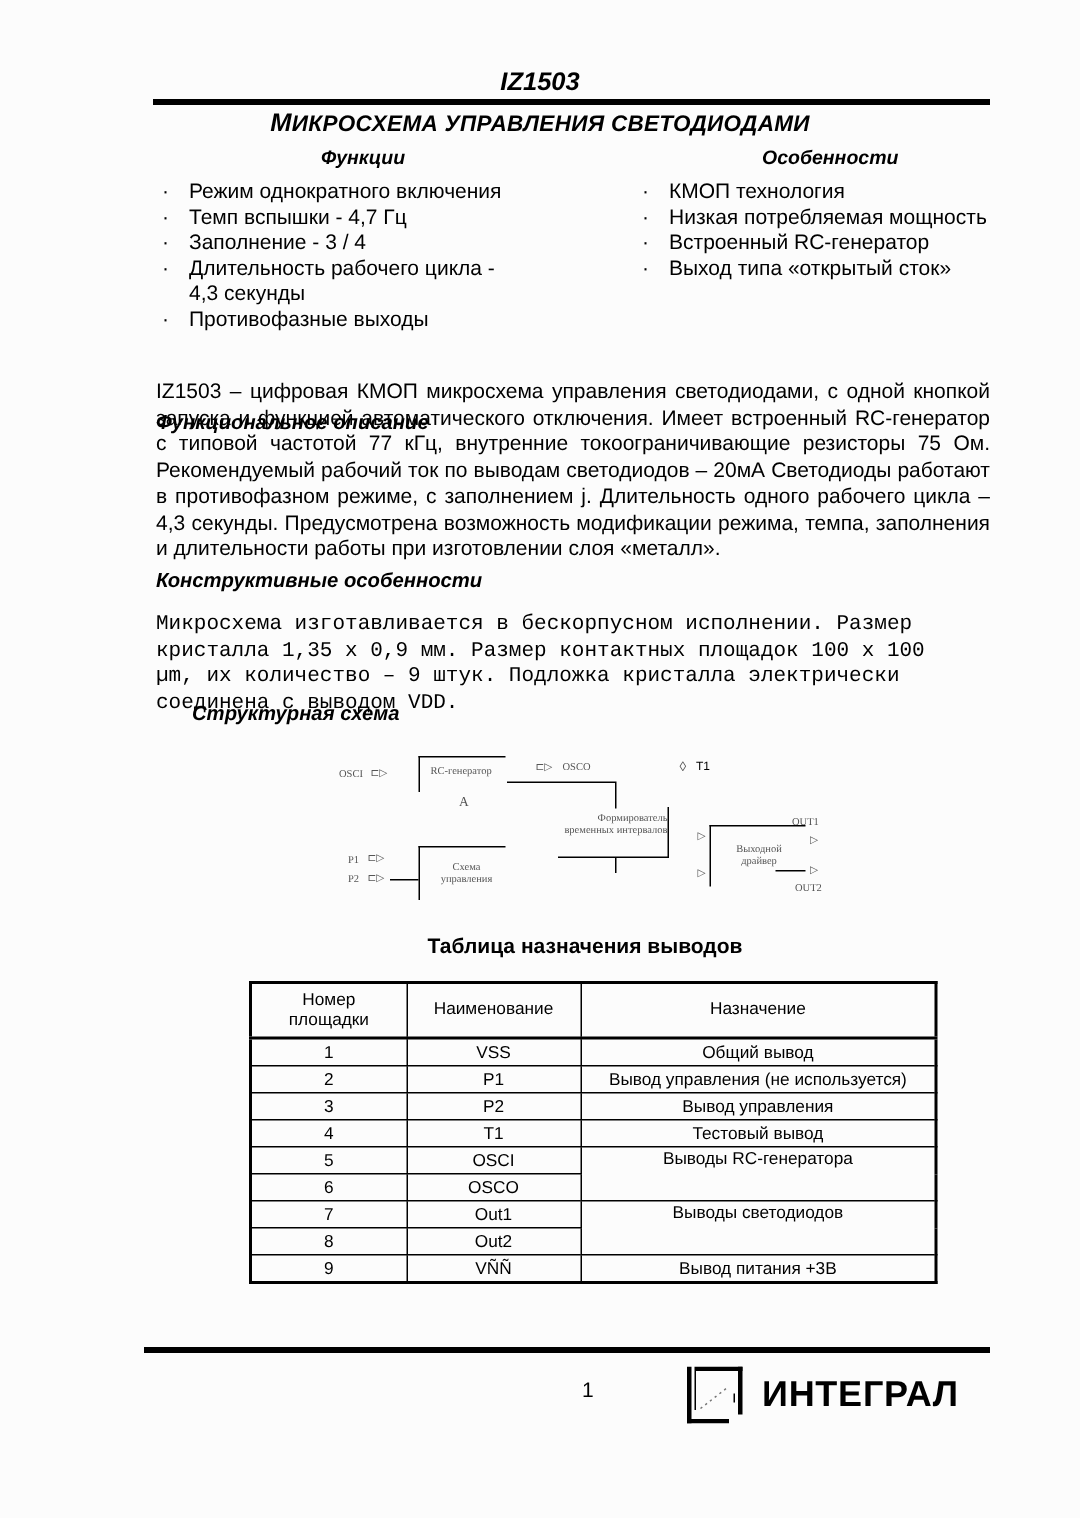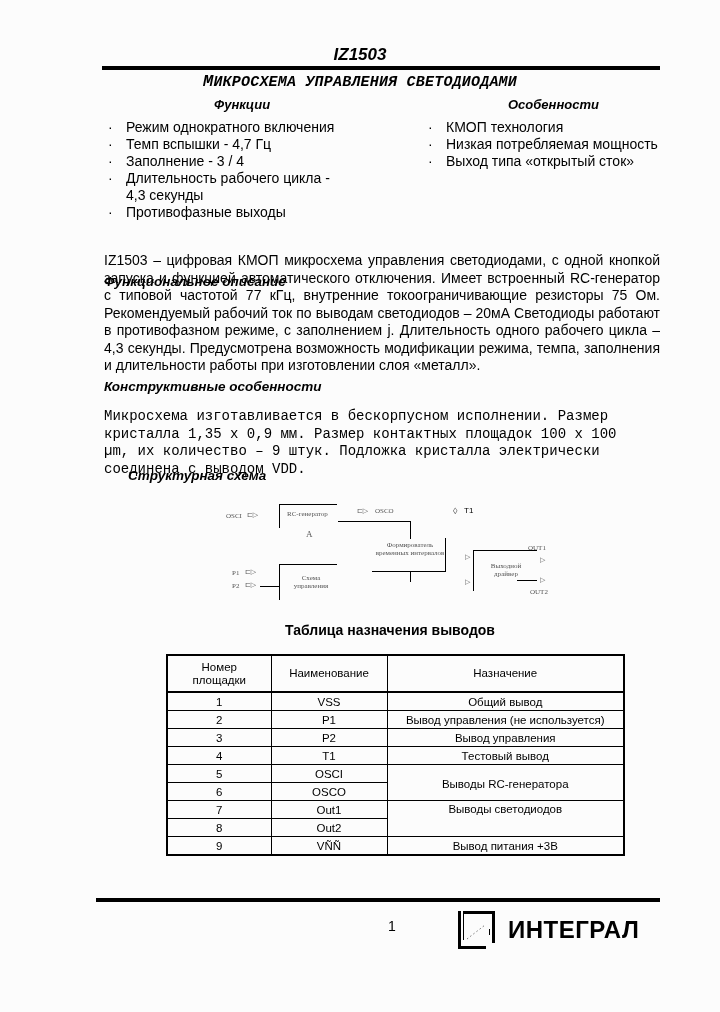--- a/index.html
+++ b/index.html
@@ -9,21 +9,21 @@
   }
   .abs { position: absolute; }
   .doc-title {
     left: 0; width: 720px; top: 45px; text-align: center;
     font-weight: bold; font-style: italic; font-size: 17px;
   }
   .rule-top { left: 102px; top: 66px; width: 558px; height: 4px; background: #000; }
   .rule-bottom { left: 96px; top: 898px; width: 564px; height: 4px; background: #000; }
   .subtitle {
     left: 0; width: 720px; top: 72px; text-align: center;
-    font-weight: bold; font-style: italic; font-size: 15px; letter-spacing: 0.2px; font-family: Liberation Mono, monospace;
+    font-weight: bold; font-style: italic; font-size: 15px; letter-spacing: 0.2px;
   }
   .subtitle .big { font-size: 17px; }
   .col-head { font-weight: bold; font-style: italic; font-size: 13px; top: 97px; }
   .bullets { font-size: 14px; line-height: 17px; list-style: none; margin: 0; padding: 0; }
   .bullets li { position: relative; padding-left: 22px; }
   .bullets li::before { content: "·"; position: absolute; left: 4px; top: 0; }
   .section-head { font-weight: bold; font-style: italic; font-size: 13.5px; }
   .para { font-size: 14px; line-height: 17.5px; text-align: justify; }
   .diagram { left: 220px; top: 498px; width: 360px; height: 105px; }
   .diagram .t { position: absolute; font-family: "Liberation Serif", serif; font-size: 7px; color: #555; white-space: nowrap; }
@@ -56,20 +56,21 @@
   <li>Режим однократного включения</li>
   <li>Темп вспышки - 4,7 Гц</li>
   <li>Заполнение - 3 / 4</li>
   <li style="width:222px;">Длительность рабочего цикла - 4,3 секунды</li>
   <li>Противофазные выходы</li>
 </ul>
 
 <ul class="abs bullets" style="left:424px; top:119px; width:250px;">
   <li>КМОП технология</li>
   <li>Низкая потребляемая мощность</li>
+  <li>Встроенный RC-генератор</li>
   <li>Выход типа «открытый сток»</li>
 </ul>
 
 <div class="abs section-head" style="left:104px; top:232px;margin-top:42px;">Функциональное описание</div>
 <div class="abs para" style="left:104px; top:252px; width:556px;">IZ1503 – цифровая КМОП микросхема управления светодиодами, с одной кнопкой запуска и функцией автоматического отключения. Имеет встроенный RC-генератор с типовой частотой 77 кГц, внутренние токоограничивающие резисторы 75 Ом. Рекомендуемый рабочий ток по выводам светодиодов – 20мА  Светодиоды работают в противофазном режиме, с заполнением j. Длительность одного рабочего цикла – 4,3 секунды. Предусмотрена возможность модификации режима, темпа, заполнения и длительности работы при изготовлении слоя «металл».</div>
 
 <div class="abs section-head" style="left:104px; top:379px;">Конструктивные особенности</div>
 <div class="abs para" style="left:104px; top:408px; width:540px; text-align:left;font-family:Liberation Mono, monospace;">Микросхема изготавливается в бескорпусном исполнении. Размер кристалла 1,35 х 0,9 мм. Размер контактных площадок 100 х 100 µm, их количество – 9 штук. Подложка кристалла электрически соединена с выводом VDD.</div>
 
 <div class="abs section-head" style="left:104px; top:468px;margin-left:24px;">Структурная схема</div>
@@ -80,21 +81,21 @@
   <div class="ln" style="left:59px; top:6px; width:58px; height:1px;"></div>
   <div class="ln" style="left:59px; top:6px; width:1px; height:24px;"></div>
   <span class="t" style="left:67px; top:12px;">RC-генератор</span>
   <span class="t" style="left:86px; top:31px; font-size:9px;">A</span>
   <div class="ln" style="left:118px; top:23px; width:72px; height:1px;"></div>
   <div class="ln" style="left:190px; top:23px; width:1px; height:18px;"></div>
   <span class="t" style="left:137px; top:9px;">⊏▷</span>
   <span class="t" style="left:155px; top:9px;">OSCO</span>
   <span class="t" style="left:233px; top:8px; font-size:9px;">◊</span>
   <span class="t" style="left:244px; top:8px; font-family:'Liberation Sans',sans-serif; font-size:8px; color:#000;">T1</span>
-  <span class="t" style="left:155px; top:43px; width:70px; white-space:normal; text-align:center; line-height:8px;">Формирователь временных интервалов</span>
+  <span class="t" style="left:155px; top:43px; width:70px; white-space:normal; text-align:right; line-height:8px;">Формирователь временных интервалов</span>
   <div class="ln" style="left:152px; top:73px; width:74px; height:1px;"></div>
   <div class="ln" style="left:225px; top:40px; width:1px; height:34px;"></div>
   <div class="ln" style="left:190px; top:74px; width:1px; height:10px;"></div>
   <span class="t" style="left:12px; top:71px;">P1</span>
   <span class="t" style="left:25px; top:70px;">⊏▷</span>
   <span class="t" style="left:12px; top:84px;">P2</span>
   <span class="t" style="left:25px; top:83px;">⊏▷</span>
   <div class="ln" style="left:40px; top:88px; width:19px; height:1px;"></div>
   <div class="ln" style="left:59px; top:66px; width:58px; height:1px;"></div>
   <div class="ln" style="left:59px; top:66px; width:1px; height:36px;"></div>
@@ -141,21 +142,21 @@
     <td>Вывод управления</td>
   </tr>
   <tr>
     <td>4</td>
     <td>T1</td>
     <td>Тестовый вывод</td>
   </tr>
   <tr>
     <td>5</td>
     <td>OSCI</td>
-    <td rowspan="2" style="vertical-align:top; padding-top:13px;">Выводы RC-генератора</td>
+    <td rowspan="2" style="vertical-align:top; padding-top:2px;">Выводы RC-генератора</td>
   </tr>
   <tr>
     <td>6</td>
     <td>OSCO</td>
   </tr>
   <tr>
     <td>7</td>
     <td>Out1</td>
     <td rowspan="2" style="vertical-align:top; padding-top:2px;">Выводы светодиодов</td>
   </tr>

